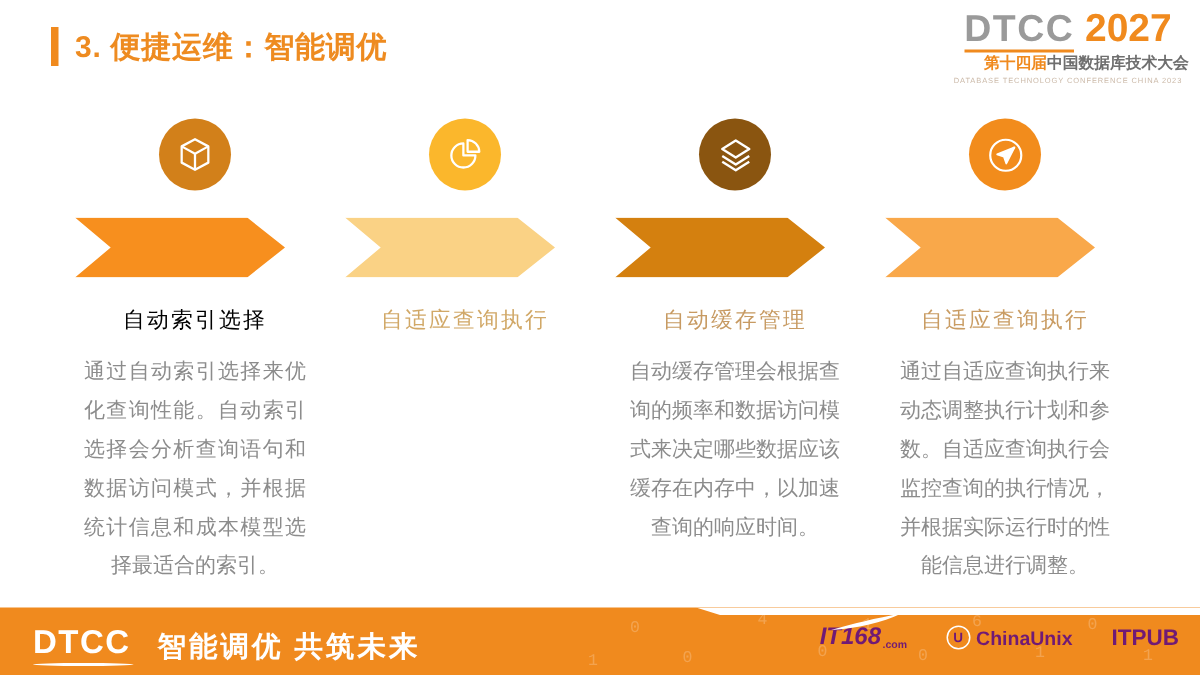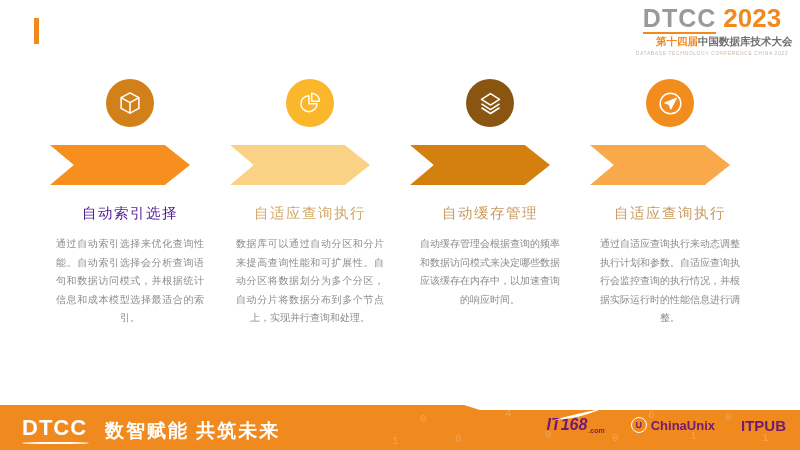--- a/index.html
+++ b/index.html
@@ -138,21 +138,21 @@
 
   .col-title {
     margin-top: 8px;
     font-size: 14.5px;
     text-align: center;
     letter-spacing: 1.5px;
     white-space: nowrap;
   }
   .col-body {
     margin-top: 12px;
-    font-size: 10px;
+    font-size: 14px;
     line-height: 1.85;
     color: #8c8c8c;
     text-align: justify;
     text-align-last: center;
     padding: 0 6px;
   }
   .col-body.ctr { text-align: center; }
 
   
   .footer {
@@ -245,26 +245,27 @@
   }
   .sp-itpub { font-size: 15px; }
 </style>
 </head>
 <body>
 
 <div class="slide">
 
   <div class="title-row">
     <div class="title-accent" style="background: rgb(240, 138, 30);"></div>
+    <div class="title-text">3. 便捷运维：智能调优</div>
   </div>
 
   <div class="conf-logo">
     <div class="conf-main">
       <span class="conf-dtcc">DTCC</span>
-      <span class="conf-year">2023</span>
+      <span class="conf-year">2027</span>
     </div>
     <div class="conf-sub">
       <span class="cs-o">第十四届</span><span class="cs-g">中国数据库技术大会</span>
     </div>
     <div class="conf-en">DATABASE TECHNOLOGY CONFERENCE CHINA 2023</div>
   </div>
 
   <div class="cols">
 
     <div class="col">
@@ -273,38 +274,37 @@
           <svg width="26" height="26" viewBox="0 0 24 24" fill="none" stroke="#ffffff" stroke-width="1.4" stroke-linejoin="round">
             <path d="M12 2.6 20.2 7v10L12 21.4 3.8 17V7z"></path>
             <path d="M3.8 7 12 11.6 20.2 7"></path>
             <path d="M12 11.6v9.8"></path>
           </svg>
         </div>
       </div>
       <div class="chev-wrap">
         <div class="chevron" id="chev0" style="background: rgb(247, 143, 30);"></div>
       </div>
-      <div class="col-title" id="t0" style="color: #4c1d95;">自动索引选择</div>
+      <div class="col-title" id="t0" style="color: #000000;">自动索引选择</div>
       <div class="col-body">通过自动索引选择来优化查询性能。自动索引选择会分析查询语句和数据访问模式，并根据统计信息和成本模型选择最适合的索引。</div>
     </div>
 
     <div class="col">
       <div class="icon-wrap">
         <div class="icon-circle" id="circ1" style="background: rgb(251, 183, 44);">
           <svg width="26" height="26" viewBox="0 0 24 24" fill="none" stroke="#ffffff" stroke-width="1.4" stroke-linejoin="round">
             <path d="M11 12.6V5.2A7.4 7.4 0 1 0 18.4 12.6z"></path>
             <path d="M13.6 3.1v7.2h7.2A7.3 7.3 0 0 0 13.6 3.1z"></path>
           </svg>
         </div>
       </div>
       <div class="chev-wrap">
         <div class="chevron" id="chev1" style="background: rgb(250, 210, 133);"></div>
       </div>
       <div class="col-title" id="t1" style="color: rgb(209, 168, 103);">自适应查询执行</div>
-      <div class="col-body">数据库可以通过自动分区和分片来提高查询性能和可扩展性。自动分区将数据划分为多个分区，自动分片将数据分布到多个节点上，实现并行查询和处理。</div>
     </div>
 
     <div class="col">
       <div class="icon-wrap">
         <div class="icon-circle" id="circ3" style="background: rgb(138, 85, 16);">
           <svg width="27" height="27" viewBox="0 0 24 24" fill="none" stroke="#ffffff" stroke-width="1.4" stroke-linejoin="round">
             <path d="M12 3.2 20 8.3 12 13.4 4 8.3z"></path>
             <path d="M4 12.4 12 17.5 20 12.4"></path>
             <path d="M4 15.8 12 20.9 20 15.8"></path>
           </svg>
@@ -346,21 +346,21 @@
         <span style="left: 648px; top: 4px;">6</span>
         <span style="left: 690px; top: 25px;">1</span>
         <span style="left: 725px; top: 6px;">0</span>
         <span style="left: 762px; top: 27px;">1</span>
         <span style="left: 420px; top: 8px;">0</span>
         <span style="left: 455px; top: 28px;">0</span>
         <span style="left: 392px; top: 30px;">1</span>
       </div>
 
     <div class="footer-dtcc">DTCC</div>
-    <div class="footer-slogan">数智赋能  共筑未来</div>
+    <div class="footer-slogan">智能调优  共筑未来</div>
 
     <div class="sponsors">
       <div class="sp sp-it168">
         <svg class="swoosh" viewBox="0 0 48 12">
           <path d="M0 11 C14 7 30 3 47 0 C34 6 18 10 0 11 Z" fill="#ffffff"></path>
         </svg>
         <span>IT168</span>
         <span class="dotcom">.com</span>
       </div>
       <div class="sp sp-cu">

